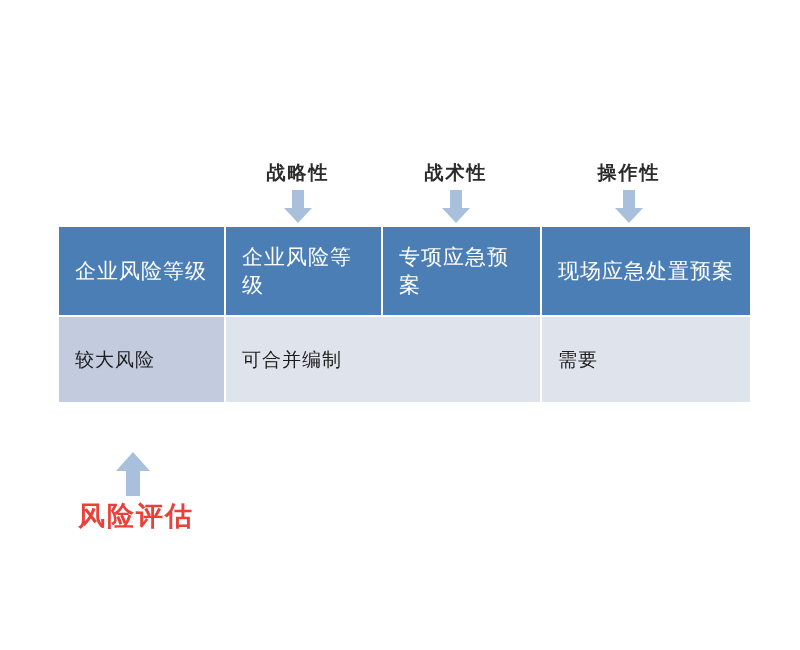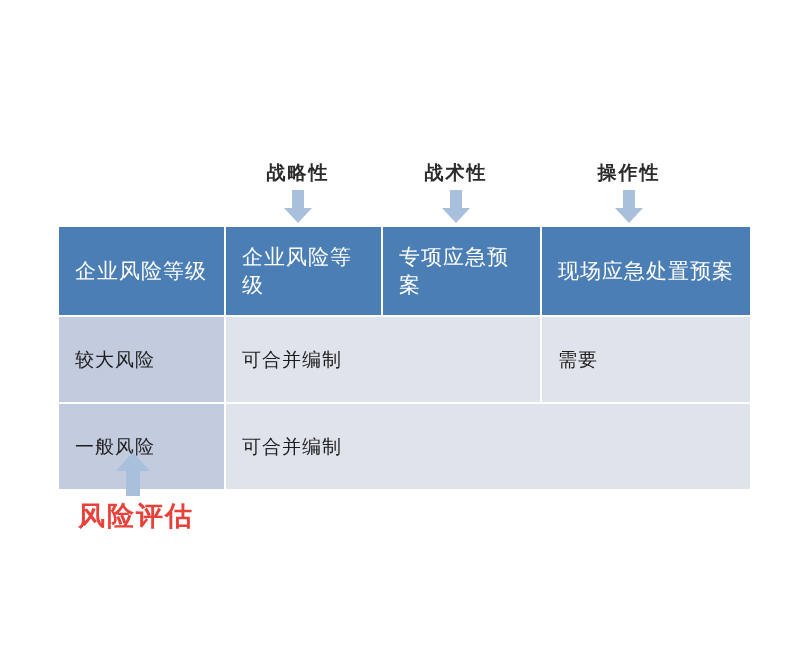--- a/index.html
+++ b/index.html
@@ -162,24 +162,20 @@
         <th class="hdr-cell">专项应急预案</th>
         <th class="hdr-cell">现场应急处置预案</th>
       </tr>
     </thead>
     <tbody>
       <tr>
         <td class="lvl-cell">较大风险</td>
         <td class="val-cell" colspan="2">可合并编制</td>
         <td class="val-cell">需要</td>
       </tr>
-      <tr>
-        <td class="lvl-cell">一般风险</td>
-        <td class="val-cell" colspan="3">可合并编制</td>
-      </tr>
     </tbody>
   </table>
 
   <div id="risk-eval-group">
     <div id="risk-eval-arrow">
       <svg viewBox="0 0 36 44" width="36" height="44" aria-hidden="true">
         <polygon points="18,0 35,19 25,19 25,44 11,44 11,19 1,19" fill="#A8C0DC"></polygon>
       </svg>
     </div>
     <div id="risk-eval-label">风险评估</div>

